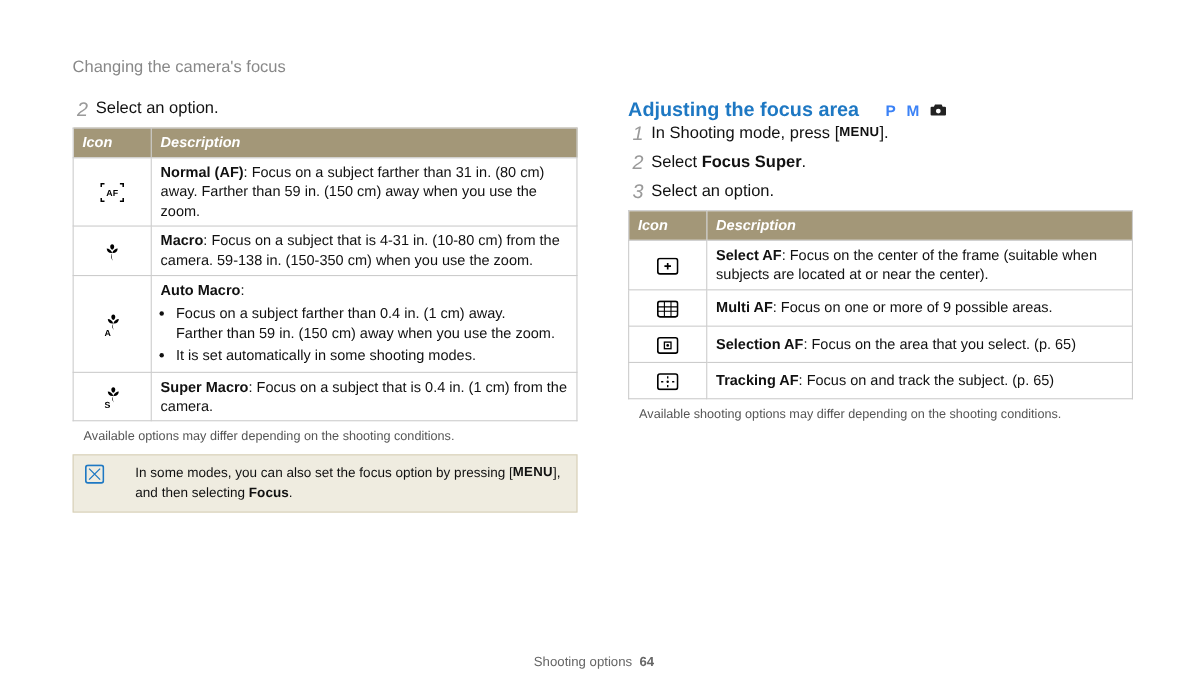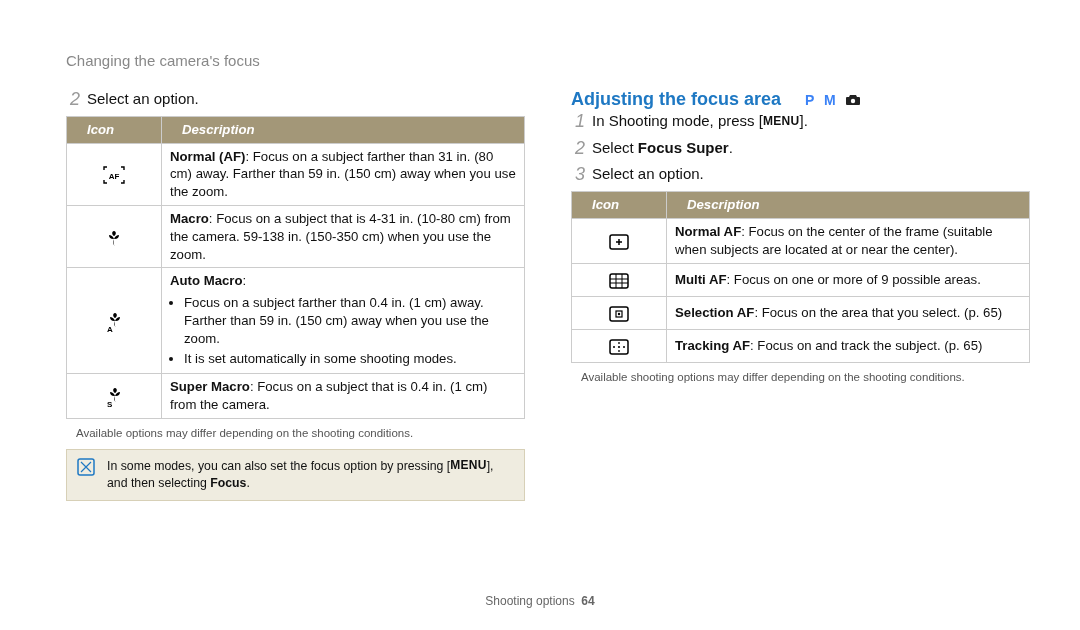--- a/index.html
+++ b/index.html
@@ -15,27 +15,27 @@
   .step .txt{line-height:1.35}
   .h2-wrap{display:flex;align-items:center;gap:24px;margin-bottom:1px}
   .h2{color:#1e78c3;font-size:18px;font-weight:600}
   .modes{font:600 14px/1 Arial,sans-serif;letter-spacing:3px;color:#3b82f6;
     display:flex;align-items:center;gap:6px}
   .cam-ico svg{display:block}
   .lead{font-size:13.5px;line-height:1.35;margin-bottom:14px}
   table.tbl{border-collapse:collapse;width:100%;font-size:13.2px;
     line-height:1.35;margin-top:4px}
   table.tbl th{background:#a39778;color:#fff;font-style:italic;font-weight:600;
-    text-align:left;padding:4px 20px;border:1px solid #ccc}
+    text-align:left;padding:4px 8px;border:1px solid #ccc}
   table.tbl th.icon-col{width:54px}
   table.tbl td{padding:4px 8px;border:1px solid #ccc;vertical-align:middle}
   table.tbl td.icon-cell{text-align:center;font-size:18px;vertical-align:middle}
   table.tbl td.icon-cell svg{display:inline-block;vertical-align:middle}
   .footnote{font-size:11.5px;color:#555;margin-top:8px;padding-left:10px}
-  .note-box{display:flex;gap:12px;background:#efece0;border:1px solid #d7d0b7;
+  .note-box{display:flex;gap:28px;background:#efece0;border:1px solid #d7d0b7;
     padding:8px 10px;margin-top:10px;font-size:12.3px;line-height:1.4}
   .note-ico svg{display:block}
   .menu-key{font-family:Arial,sans-serif;font-size:12px;font-weight:600;
     letter-spacing:.3px;position:relative;top:-1px}
   .page-foot{position:absolute;bottom:22px;left:0;right:0;text-align:center;
     font-size:12px;color:#666}
   ul.bul{margin:4px 0 0;padding-left:14px}
   ul.bul li{margin-bottom:2px}
   b{font-weight:600}
 </style>
@@ -175,21 +175,21 @@
         </tr>
           </thead>
         <tbody>
           <tr>
             <td class="icon-cell">
               <svg width="20" height="16" viewBox="0 0 20 16">
                 <rect x="1" y="1" width="18" height="14" rx="2" fill="none" stroke="#000" stroke-width="1.5"></rect>
                 <path d="M10 5v6M7 8h6" stroke="#000" stroke-width="1.5"></path>
               </svg>
             </td>
-            <td><b>Normal AF</b>: Focus on the center of the frame (suitable when subjects are located at or near the center).</td>
+            <td><b>Select AF</b>: Focus on the center of the frame (suitable when subjects are located at or near the center).</td>
           </tr>
           <tr>
             <td class="icon-cell">
               <svg width="20" height="16" viewBox="0 0 20 16">
                 <rect x="1" y="1" width="18" height="14" rx="2" fill="none" stroke="#000" stroke-width="1.5"></rect>
                 <path d="M7 1v14M13 1v14M1 6h18M1 10h18" stroke="#000" stroke-width="1"></path>
               </svg>
             </td>
             <td><b>Multi AF</b>: Focus on one or more of 9 possible areas.</td>
           </tr>

